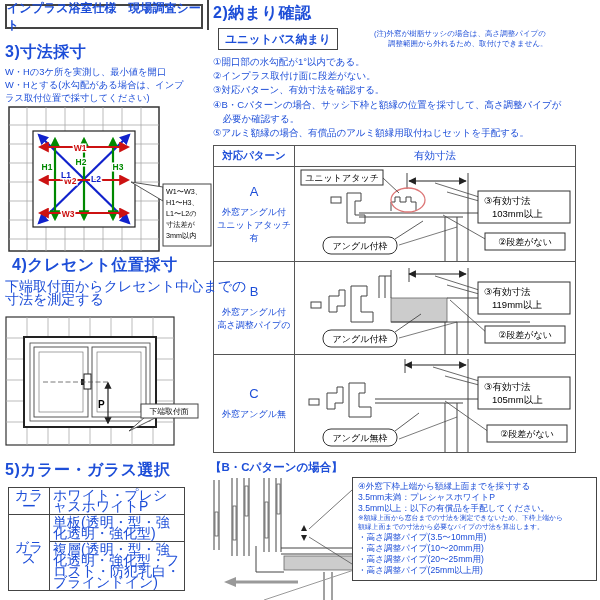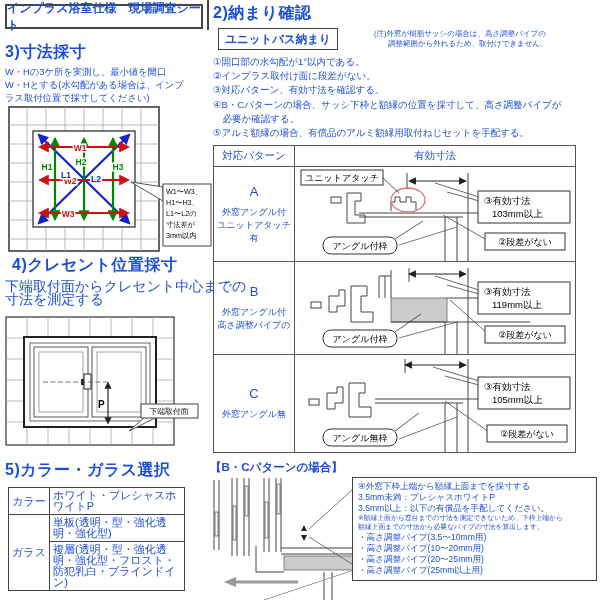--- a/index.html
+++ b/index.html
@@ -11,41 +11,41 @@
   .h-big{position:absolute;font-size:16px;font-weight:bold;letter-spacing:.5px;}
   .s2-heading{left:213px;top:3px;}
   .s2-box{position:absolute;left:218px;top:28px;width:118px;height:20px;border:1.5px solid #444;
         display:flex;align-items:center;justify-content:center;font-size:11.5px;font-weight:bold;}
   .s2-note{position:absolute;left:374px;top:29px;font-size:7.5px;line-height:10px;}
   .s2-note .ind{padding-left:14px;}
   .s2-list{position:absolute;left:213px;top:55px;width:386px;font-size:9.5px;line-height:14.2px;}
   .ptable{position:absolute;left:213px;top:145px;border-collapse:collapse;table-layout:fixed;width:363px;}
   .ptable th,.ptable td{border:1.2px solid #555;padding:0;}
   .ptable th{font-size:10.5px;font-weight:normal;height:20px;}
-  .ptable th.c1{width:80px;}
+  .ptable th.c1{width:80px;font-weight:bold;}
   .pcell{text-align:center;vertical-align:middle;}
   .pletter{font-size:13px;margin-bottom:7px;}
   .pdesc{font-size:9px;line-height:13px;}
   .ra{height:94px;}.rb{height:92px;}.rc{height:97px;}
   .dcell{vertical-align:top;}
   .dcell svg{display:block;}
   .bc-heading{position:absolute;left:210px;top:460px;font-size:11.5px;font-weight:bold;}
   .bc-svg{position:absolute;left:206px;top:476px;}
   .bc-callout{position:absolute;left:352px;top:477px;width:233px;border:1.2px solid #444;background:#fff;
         padding:3px 5px 4px 5px;font-size:8.6px;line-height:11px;}
   .bc-callout .note{font-size:6.8px;line-height:8.8px;}
   .s3-heading{left:5px;top:42px;}
   .s3-desc{position:absolute;left:5px;top:66px;font-size:9.3px;line-height:13px;}
   .s3-svg{position:absolute;left:8px;top:106px;}
   .s4-heading{left:12px;top:255px;text-align:center;}
   .s4-desc{position:absolute;left:5px;top:280px;font-size:14px;line-height:13px;}
   .s4-svg{position:absolute;left:5px;top:316px;}
   .s5-heading{left:5px;top:460px;}
   .gtable{position:absolute;left:8px;top:487px;border-collapse:collapse;}
-  .gtable td{border:1.2px solid #444;font-size:11px;line-height:11px;padding:2px 3px;vertical-align:middle;}
+  .gtable td{border:1.2px solid #444;font-size:14px;line-height:11px;padding:2px 3px;vertical-align:middle;}
   .gtable .lab{width:34px;text-align:center;}
   .gtable .val{width:128px;}
 </style>
 </head>
 <body>
 
 <div class="page">
 
   <div class="title-box">
     <span>インプラス浴室仕様　現場調査シート</span>

